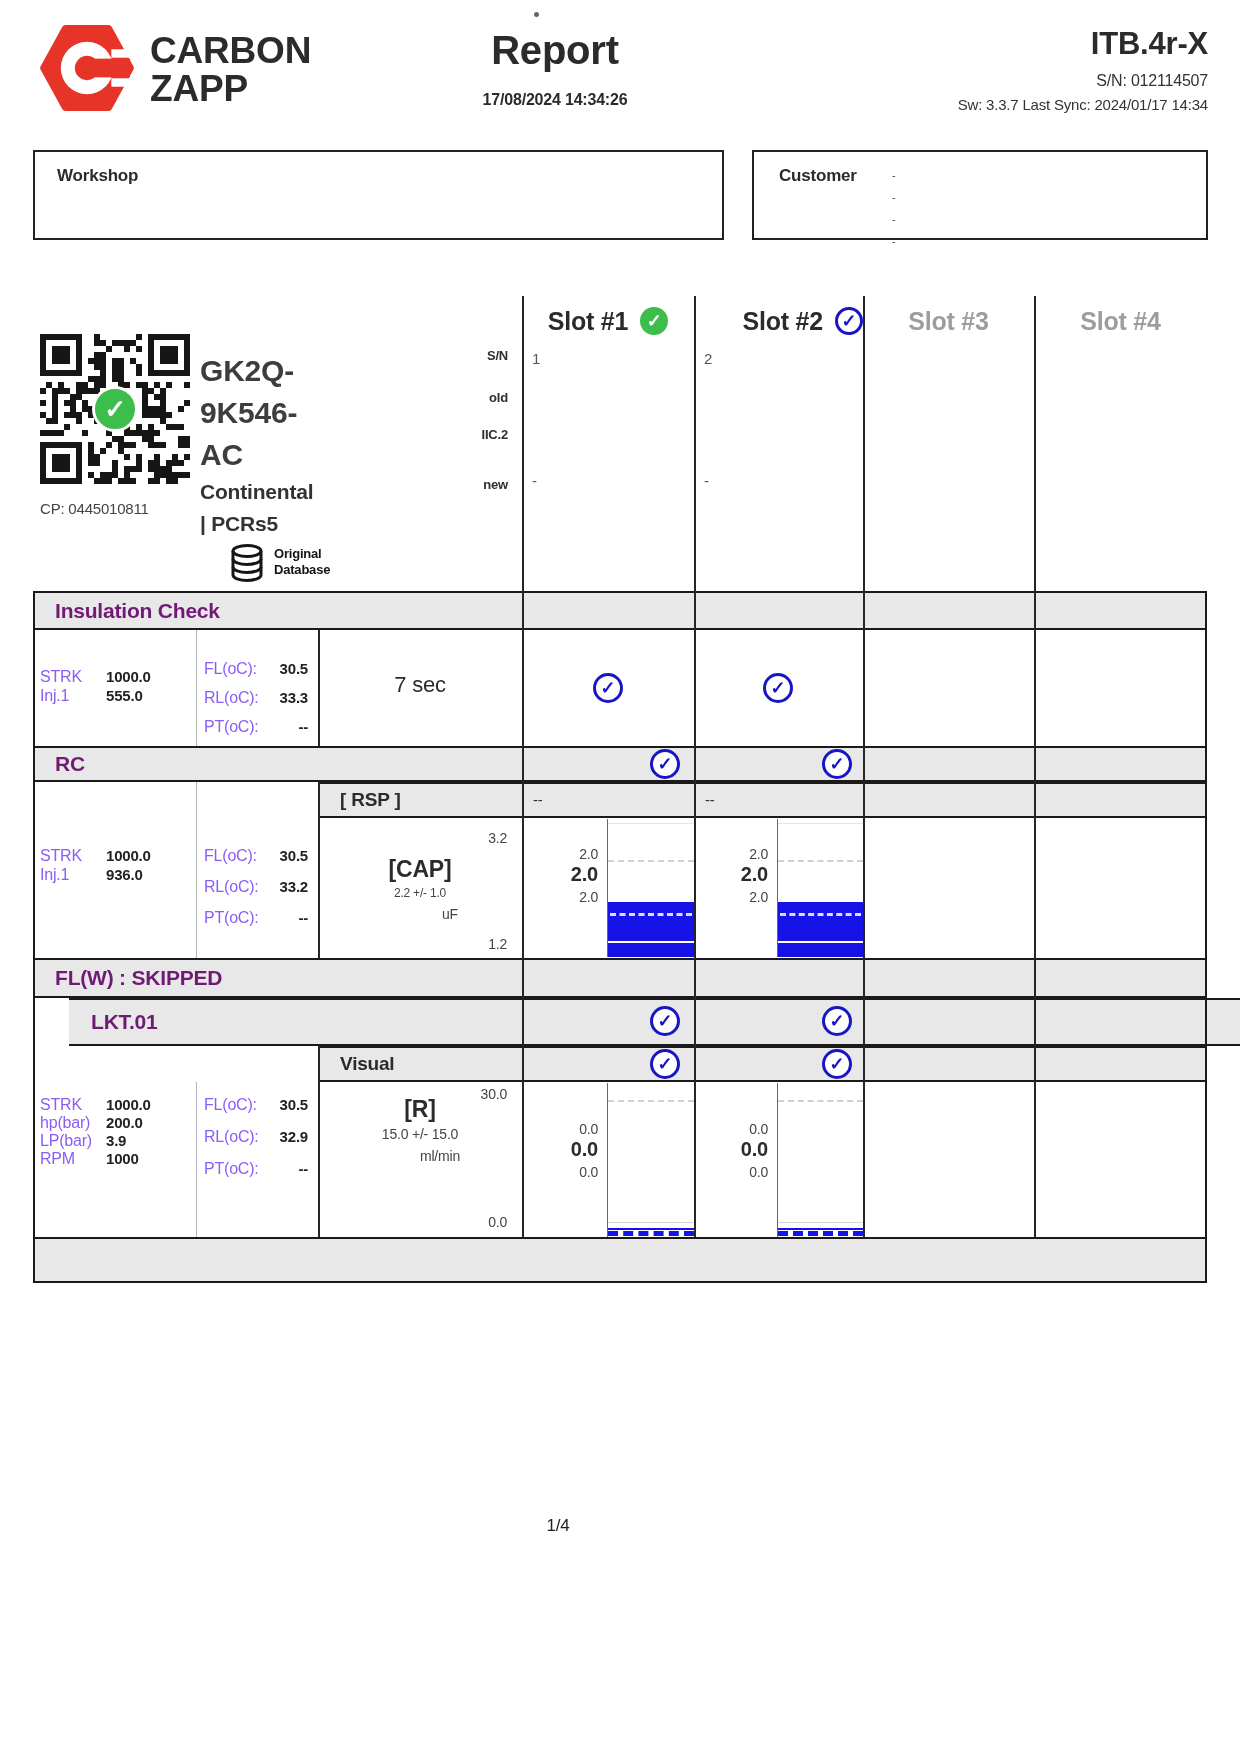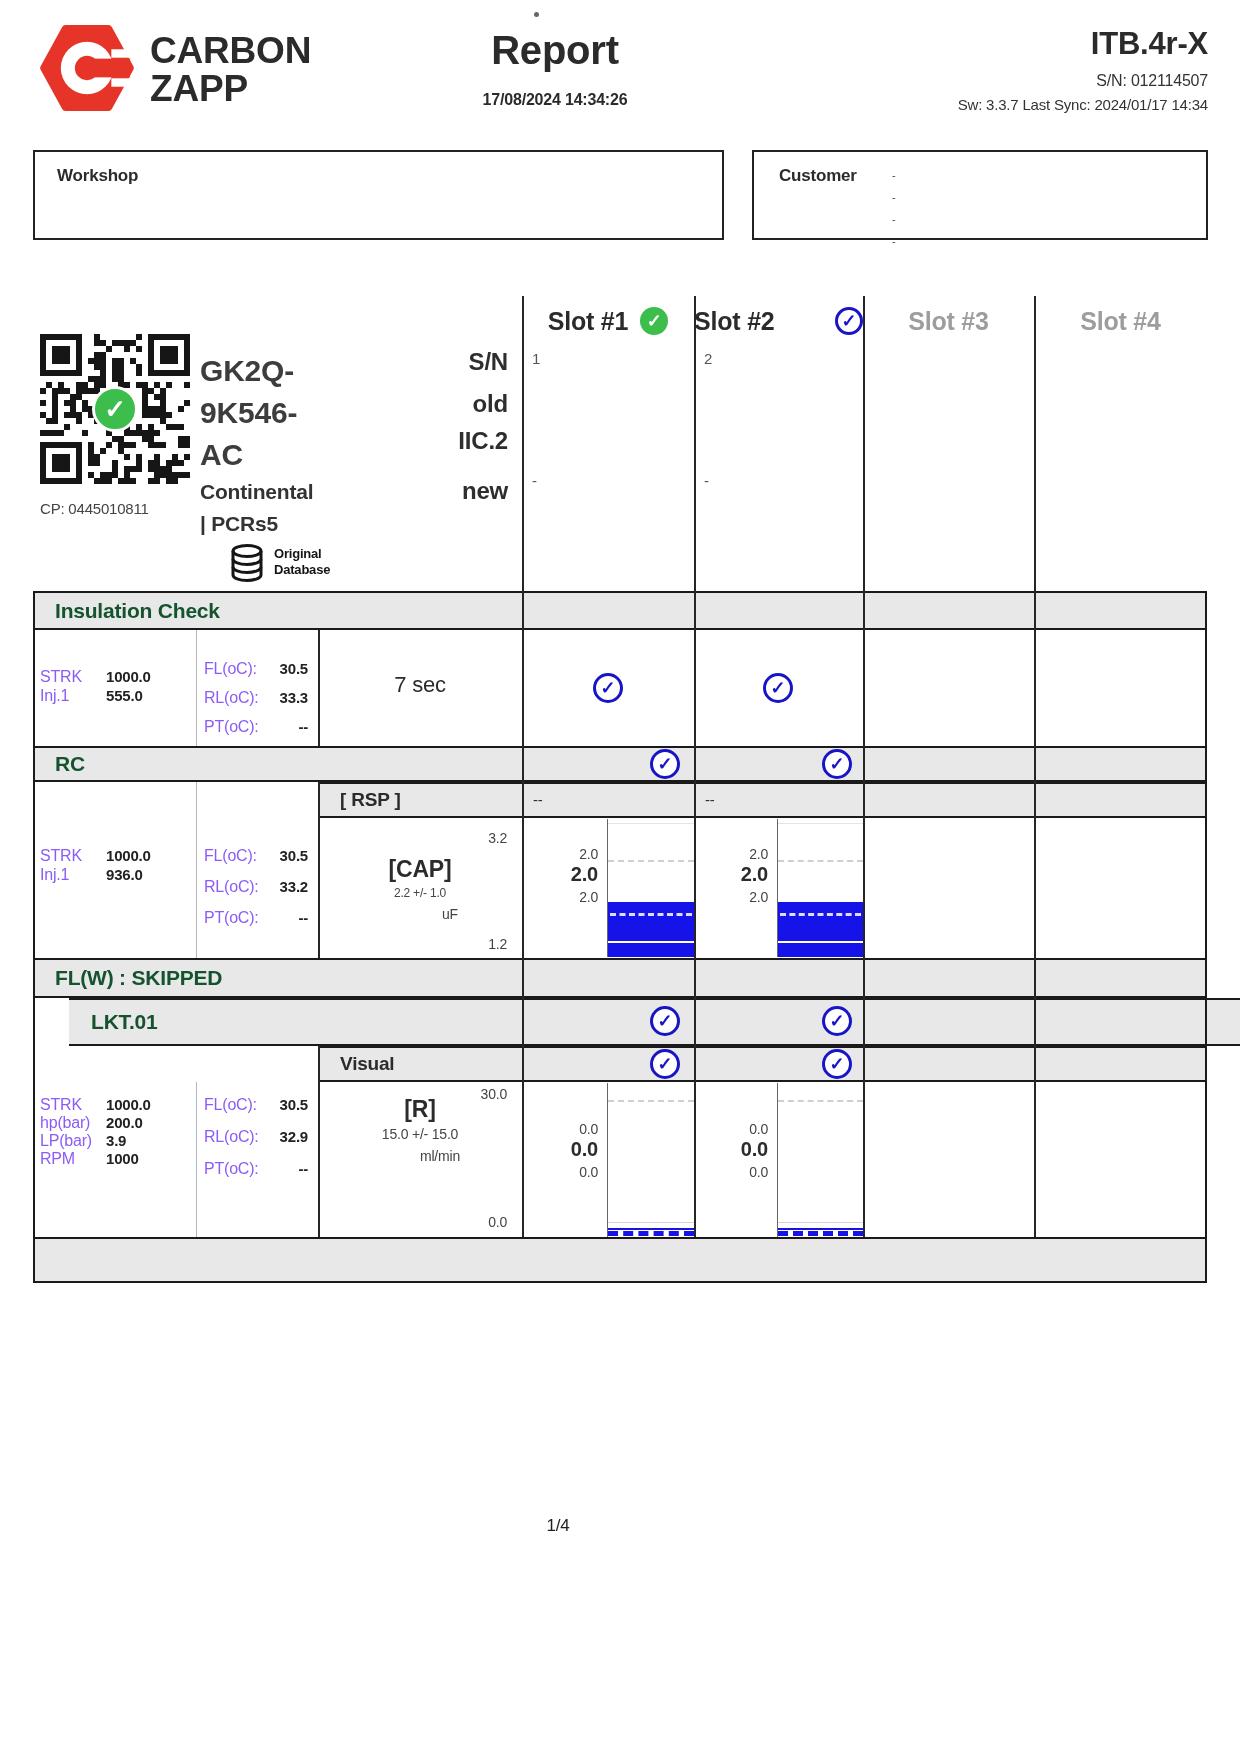--- a/index.html
+++ b/index.html
@@ -10,21 +10,21 @@
   .right{text-align:right;}
   .center{text-align:center;}
   .gray{color:#9d9d9d;}
   .lbl{font-size:16px;color:#8b5cf6;}
   .val{font-size:15px;font-weight:bold;color:#222;}
 
   
   .band{position:absolute;left:33px;width:1174px;background:#e8e8e8;box-sizing:border-box;
         border-top:2px solid #1a1a1a;border-bottom:2px solid #1a1a1a;}
   .band-title{position:absolute;left:22px;top:0;bottom:0;display:flex;align-items:center;
-        font-weight:bold;font-size:21px;color:#14532d;}
+        font-weight:bold;font-size:21px;color:#701a75;}
   .strip{position:absolute;left:318px;width:889px;background:#e8e8e8;box-sizing:border-box;
         border-top:2px solid #1a1a1a;border-bottom:2px solid #1a1a1a;}
 
   
   .vl{position:absolute;width:2px;background:#262626;}
   .vl-light{position:absolute;width:1px;background:#b5b5b5;}
   .edge{position:absolute;width:2px;background:#1a1a1a;}
 
   
   .check{position:absolute;width:30px;height:30px;border-radius:50%;
@@ -40,21 +40,21 @@
   .bar .topline{position:absolute;left:0;right:0;top:4px;border-top:1px solid #e4e4e4;}
   .bar .dashgray{position:absolute;left:0;right:0;border-top:2px dashed #cfcfcf;}
   .bar .solidgray{position:absolute;left:0;right:0;border-top:1px solid #d5d5d5;}
   .bar .fill{position:absolute;left:0;right:0;bottom:0;background:#1513e8;}
   .bar .dashwhite{position:absolute;left:2px;right:2px;border-top:3px dashed rgba(255,255,255,0.85);}
   .bar .solidwhite{position:absolute;left:0;right:0;border-top:2px solid #fff;}
   .bar .solidblue{position:absolute;left:0;right:0;border-top:2px solid #1513e8;}
   .bar .dashblue{position:absolute;left:0;right:0;bottom:1px;border-top:5px dashed #1513e8;}
 
   .slotnum{position:absolute;text-align:right;width:76px;}
-  .idlabel{position:absolute;left:318px;width:190px;text-align:right;font-weight:bold;font-size:24px;color:#2e2e2e;}
+  .idlabel{position:absolute;left:318px;width:190px;text-align:right;font-weight:bold;font-size:13px;color:#2e2e2e;}
   .boxframe{position:absolute;border:2px solid #222;box-sizing:border-box;background:#fff;}
 </style>
 </head>
 <body>
 
 <div class="page">
 
   <div class="abs" style="left:40px;top:24px;width:94px;height:88px;">
     <svg width="94" height="88" viewBox="0 0 100 94">
       <polygon points="27,5 73,5 96,47 73,89 27,89 4,47" fill="#E63429" stroke="#E63429" stroke-width="8" stroke-linejoin="round"></polygon>
@@ -328,21 +328,21 @@
   </div>
   <div class="abs b" style="left:274px;top:546px;font-size:13px;line-height:16px;color:#141414;">
     <div>Original</div>
     <div>Database</div>
   </div>
 
   <div class="abs" style="left:522px;top:298px;width:172px;height:46px;display:flex;align-items:center;justify-content:center;gap:12px;font-size:25px;font-weight:bold;">
     <span>Slot #1</span>
     <span class="check check-green inline" style="width:28px;height:28px;"></span>
   </div>
-  <div class="abs" style="left:694px;top:298px;width:169px;height:46px;display:flex;align-items:center;justify-content:space-between;gap:12px;font-size:25px;font-weight:bold;">
+  <div class="abs" style="left:694px;top:298px;width:169px;height:46px;display:flex;align-items:center;justify-content:flex-end;gap:12px;font-size:25px;font-weight:bold;">
     <span>Slot #2</span>
     <span class="check check-blue inline" style="width:28px;height:28px;"></span>
   </div>
   <div class="abs gray b center" style="left:863px;top:298px;width:171px;height:46px;line-height:46px;font-size:25px;">Slot #3</div>
   <div class="abs gray b center" style="left:1034px;top:298px;width:173px;height:46px;line-height:46px;font-size:25px;">Slot #4</div>
 
   <div class="idlabel" style="top:348px;">S/N</div>
   <div class="idlabel" style="top:390px;">old</div>
   <div class="idlabel" style="top:427px;">IIC.2</div>
   <div class="idlabel" style="top:477px;">new</div>

